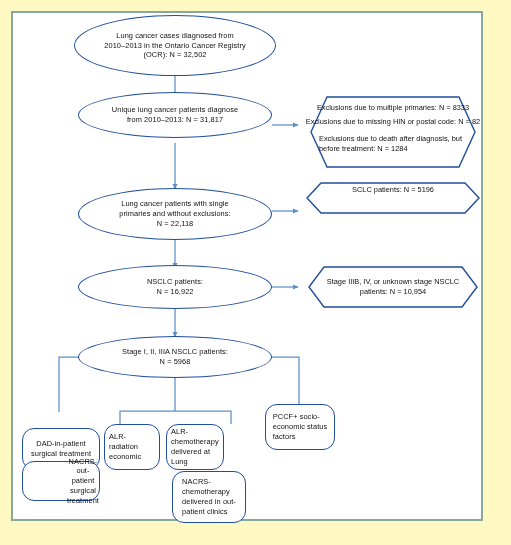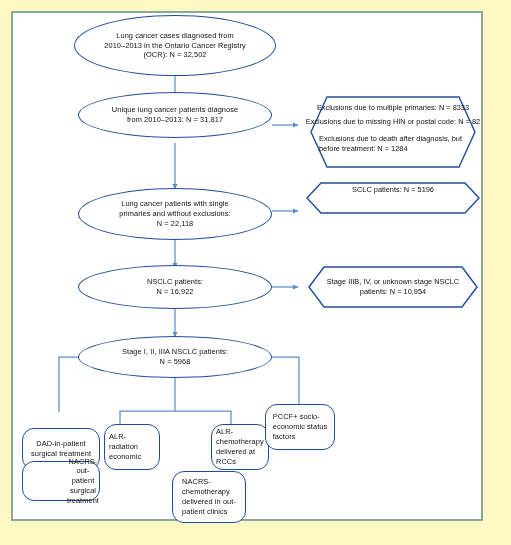--- a/index.html
+++ b/index.html
@@ -199,25 +199,25 @@
     </span>
   </div>
 
   <div class="node rrect" style="left:104px;top:424px;width:56px;height:46px;">
     <span class="txt" style="text-align:left;">
       <span>ALR-radiation</span><br>
       <span>economic</span>
     </span>
   </div>
 
-  <div class="node rrect" style="left:166px;top:424px;width:58px;height:46px;margin-left:45px;">
+  <div class="node rrect" style="left:166px;top:424px;width:58px;height:46px;">
     <span class="txt" style="text-align:left;">
       <span>ALR-</span><br>
       <span>chemotherapy</span><br>
-      <span>delivered at RCCs</span>
+      <span>delivered at Lung</span>
     </span>
   </div>
 
   <div class="node rrect" style="left:172px;top:471px;width:74px;height:52px;">
     <span class="txt" style="text-align:left;">
       <span>NACRS-</span><br>
       <span>chemotherapy</span><br>
       <span>delivered in out-</span><br>
       <span>patient clinics</span>
     </span>

